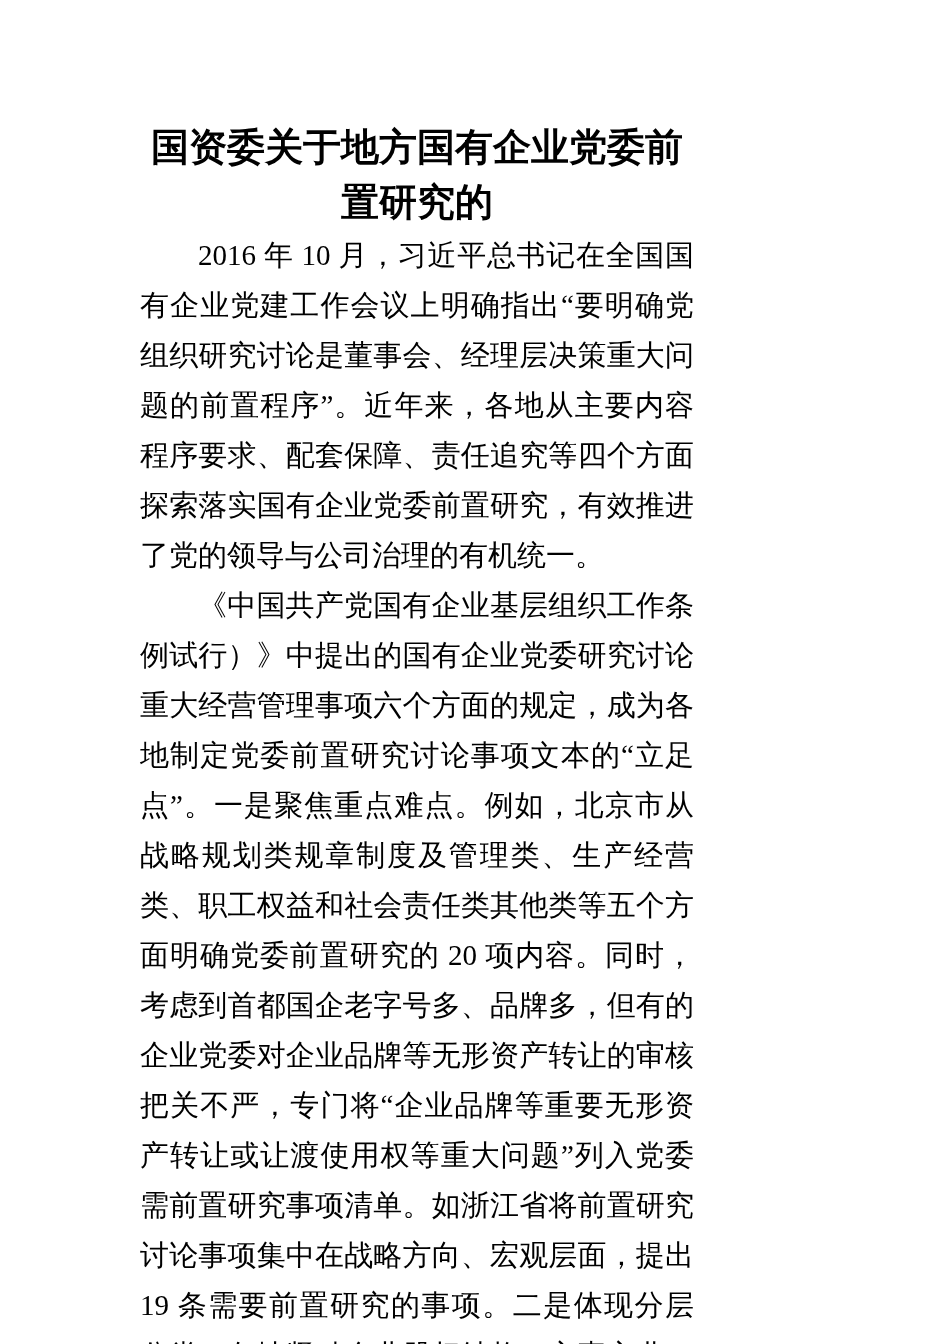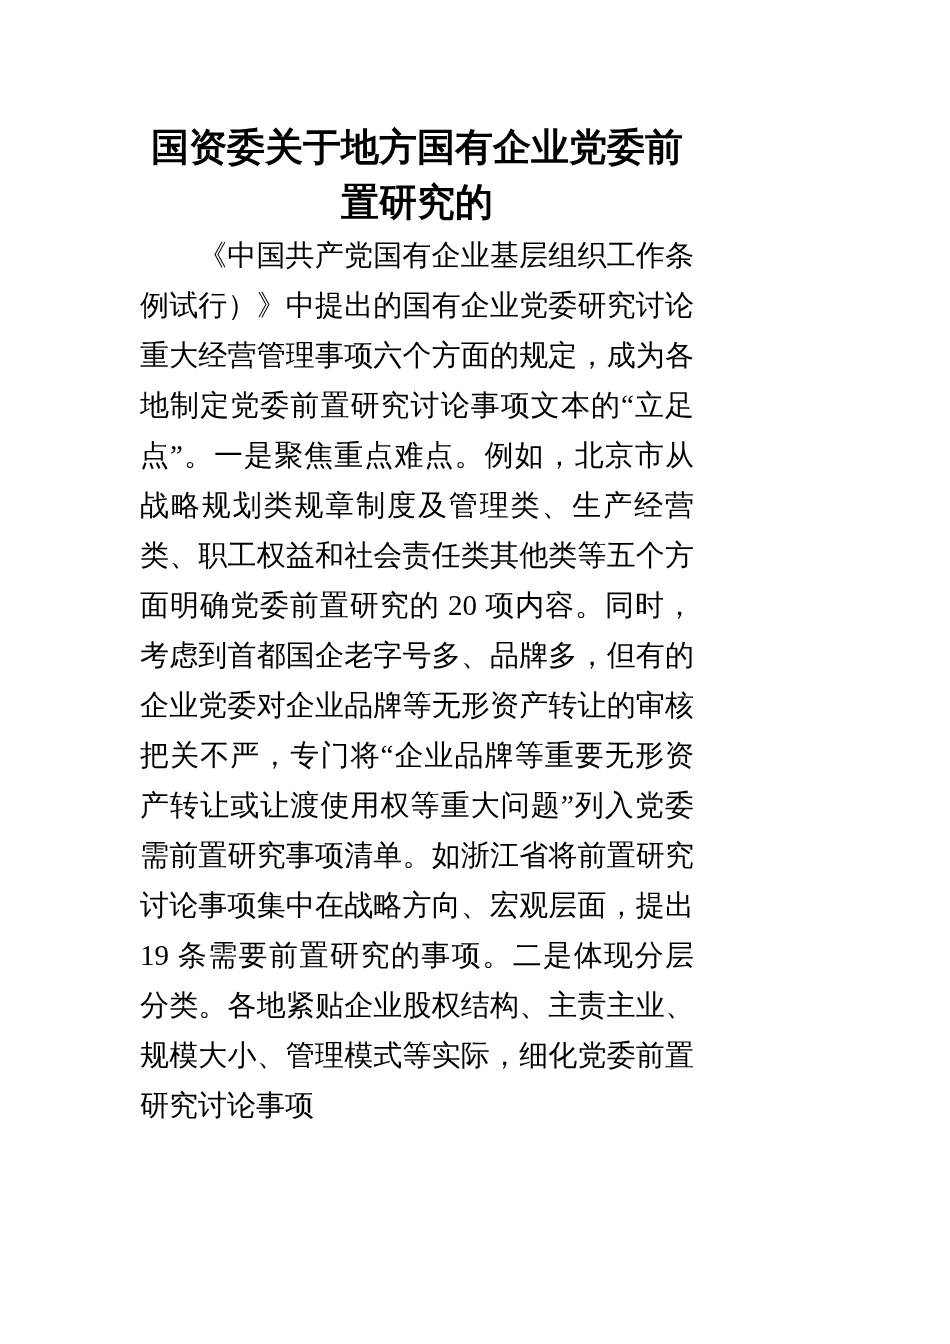--- a/index.html
+++ b/index.html
@@ -51,17 +51,18 @@
 </style>
 </head>
 <body>
 
 <div class="page">
 
   <h1 class="doc-title">
     <span class="title-line">国资委关于地方国有企业党委前置研究的</span>
   </h1>
 
+  <p class="body-para">2016 年 10 月，习近平总书记在全国国有企业党建工作会议上明确指出“要明确党组织研究讨论是董事会、经理层决策重大问题的前置程序”。近年来，各地从主要内容程序要求、配套保障、责任追究等四个方面探索落实国有企业党委前置研究，有效推进了党的领导与公司治理的有机统一。</p>
 
 
   <p class="body-para">《中国共产党国有企业基层组织工作条例试行）》中提出的国有企业党委研究讨论重大经营管理事项六个方面的规定，成为各地制定党委前置研究讨论事项文本的“立足点”。一是聚焦重点难点。例如，北京市从战略规划类规章制度及管理类、生产经营类、职工权益和社会责任类其他类等五个方面明确党委前置研究的 20 项内容。同时，考虑到首都国企老字号多、品牌多，但有的企业党委对企业品牌等无形资产转让的审核把关不严，专门将“企业品牌等重要无形资产转让或让渡使用权等重大问题”列入党委需前置研究事项清单。如浙江省将前置研究讨论事项集中在战略方向、宏观层面，提出 19 条需要前置研究的事项。二是体现分层分类。各地紧贴企业股权结构、主责主业、规模大小、管理模式等实际，细化党委前置研究讨论事项</p>
 
 </div>
 
 </body></html>

